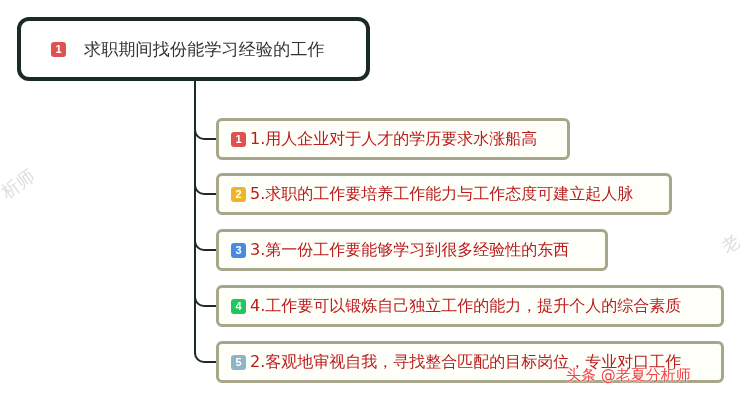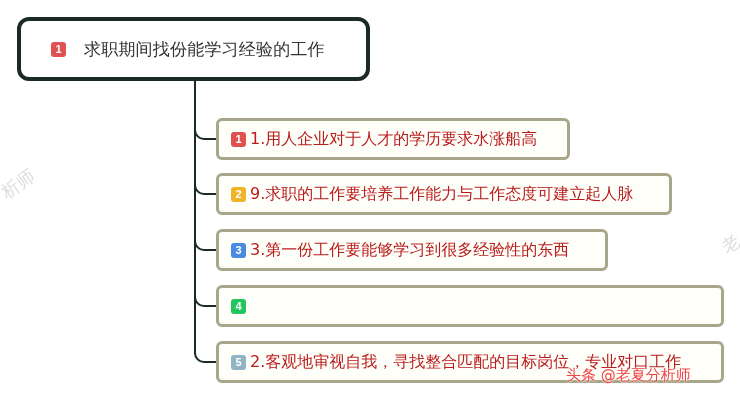--- a/index.html
+++ b/index.html
@@ -51,28 +51,29 @@
 <div class="branch" style="top:239px"></div>
 <div class="branch" style="top:295px"></div>
 <div class="branch" style="top:351px"></div>
 
 <div class="node" style="top:118px;width:354px">
   <span class="badge" style="background:#e05252">1</span>
   <span class="txt">1.用人企业对于人才的学历要求水涨船高</span>
 </div>
 <div class="node" style="top:173px;width:456px">
   <span class="badge" style="background:#f0b429">2</span>
-  <span class="txt">9.求职的工作要培养工作能力与工作态度可建立起人脉</span>
+  <span class="txt">5.求职的工作要培养工作能力与工作态度可建立起人脉</span>
 </div>
 <div class="node" style="top:229px;width:392px">
   <span class="badge" style="background:#4a8ae0">3</span>
   <span class="txt">3.第一份工作要能够学习到很多经验性的东西</span>
 </div>
 <div class="node" style="top:285px;width:508px">
   <span class="badge" style="background:#22c55e">4</span>
+  <span class="txt">4.工作要可以锻炼自己独立工作的能力，提升个人的综合素质</span>
 </div>
 <div class="node" style="top:341px;width:508px">
   <span class="badge" style="background:#8fb4c4">5</span>
   <span class="txt">2.客观地审视自我，寻找整合匹配的目标岗位，专业对口工作</span>
 </div>
 
 <div class="wm" style="left:0px;top:172px;transform:rotate(-35deg)">析师</div>
 <div class="wm" style="left:722px;top:232px;transform:rotate(-35deg)">老</div>
 <div class="credit">头条 @老夏分析师</div>
 

